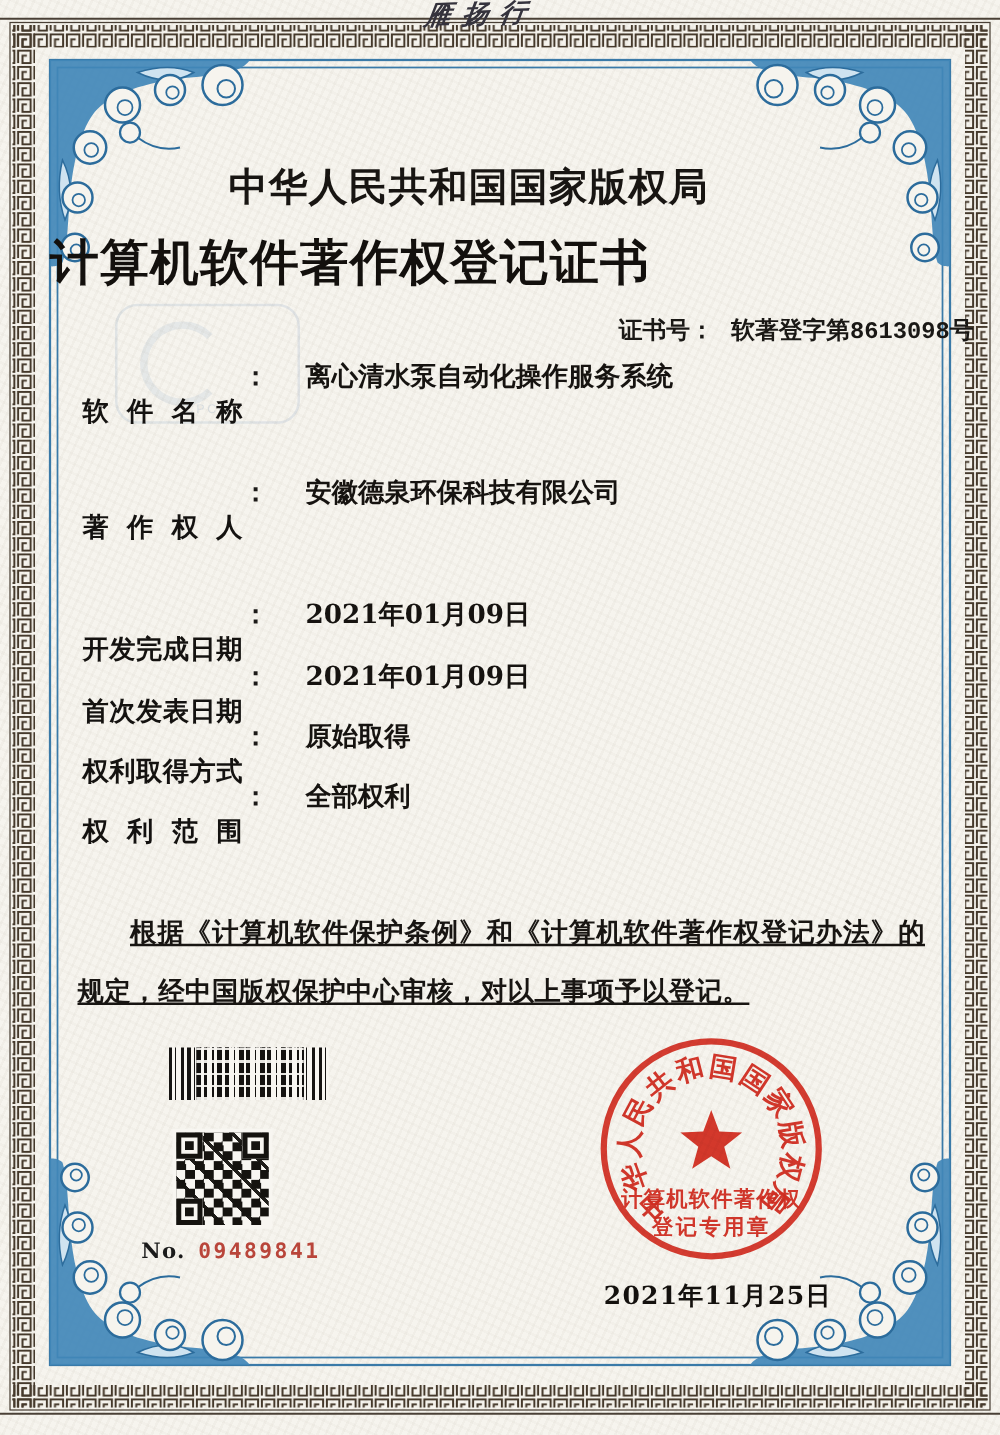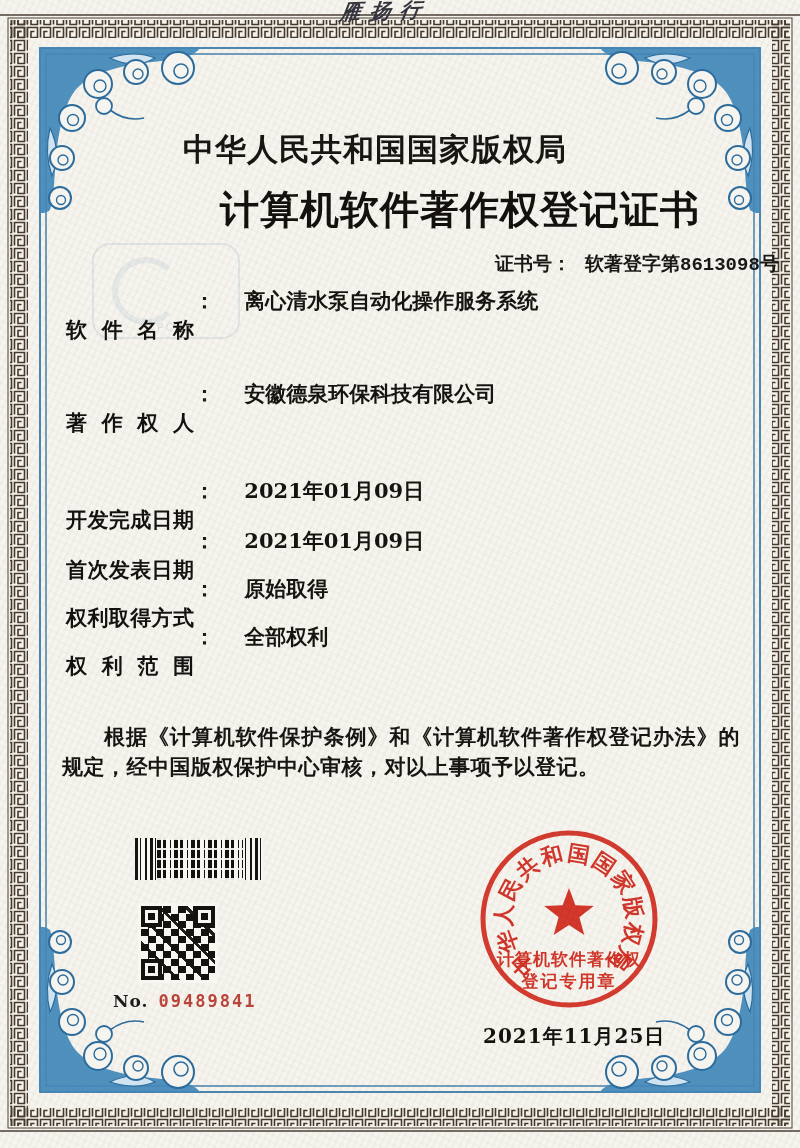--- a/index.html
+++ b/index.html
@@ -33,21 +33,21 @@
   .watermark .wm-t{
     position:absolute; left:0; right:0; bottom:4px; text-align:center;
     font-size:10px; color:rgba(105,140,180,.35); letter-spacing:2px;
     font-family:"Liberation Sans",sans-serif;
   }
   .title1{
     left:55px; top:129px; width:640px; text-align:center;
     font-size:31px; font-weight:700; letter-spacing:1px; color:#181512;
   }
   .title2{
-    left:40px; top:183px; width:660px; text-align:right;
+    left:40px; top:183px; width:660px; text-align:left;
     font-size:39px; font-weight:900; letter-spacing:1px; color:#13100d;
   }
   .certno{
     left:495px; top:251px; font-size:19px; font-weight:700;
     font-family:Liberation Mono, monospace; color:#1a1815; white-space:nowrap;
   }
   .certno .gap{display:inline-block; width:14px;}
   .frow{position:absolute; left:66px; font-size:21px; font-weight:700; line-height:26px; white-space:nowrap;}
   .frow .lbl{
     display:inline-block; width:128px; text-align:justify; text-align-last:justify;
@@ -55,22 +55,23 @@
     font-family:"Liberation Sans",sans-serif;
     margin-top:29px;
   }
   .frow .colon{font-family:"Liberation Sans",sans-serif;}
   .frow .val{display:inline-block; margin-left:22px; vertical-align:top; color:#161310;}
   .frow .val .v2{margin-top:7px;}
   .r1{top:288px;} .r2{top:381px;} .r3{top:478px;} .r4{top:528px;}
   .r5{top:576px;} .r6{top:624px;} .r7{top:672px;}
   .para{
     left:62px; top:722px; width:678px; font-size:21px; font-weight:600;
-    line-height:30px; text-indent:2em; letter-spacing:.5px; color:#181512;
+    line-height:47px; text-indent:2em; letter-spacing:.5px; color:#181512;
     text-align:justify;
+    text-decoration:underline;
   }
   
   .barcode{
     left:135px; top:838px; width:128px; height:42px;
     background:repeating-linear-gradient(90deg,#161412 0 3px,#f8f6f1 3px 5px,#161412 5px 6px,#f8f6f1 6px 10px,#161412 10px 12px,#f8f6f1 12px 15px);
   }
   .bc-mid{
     position:absolute; left:22px; right:20px; top:0; bottom:0;
     background:
       repeating-linear-gradient(0deg, rgba(248,246,241,.92) 0 2px, transparent 2px 10px),

